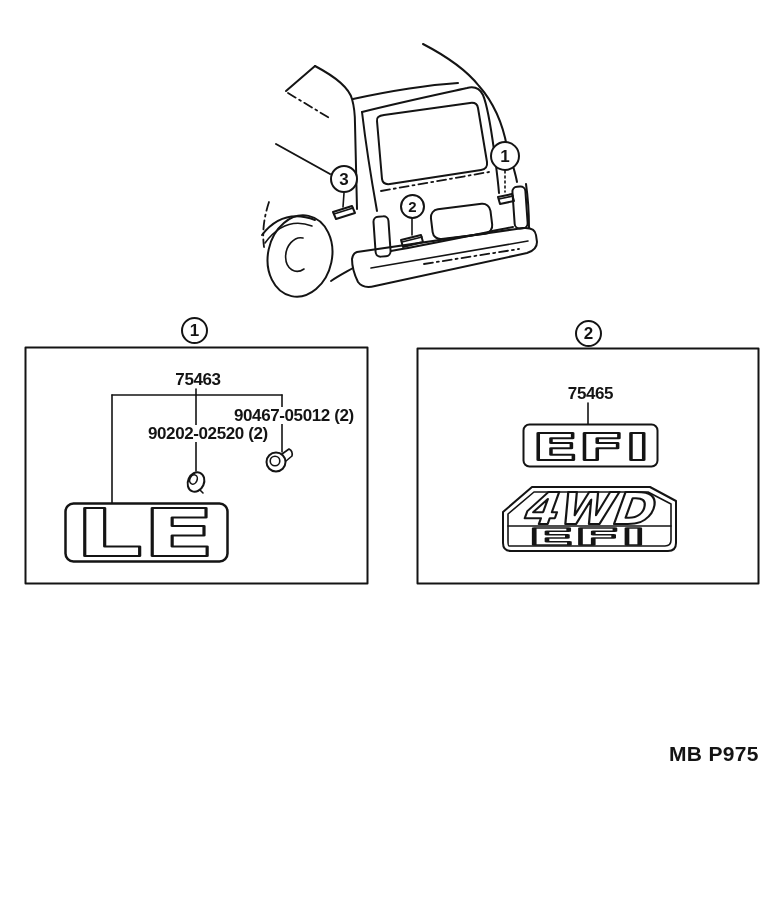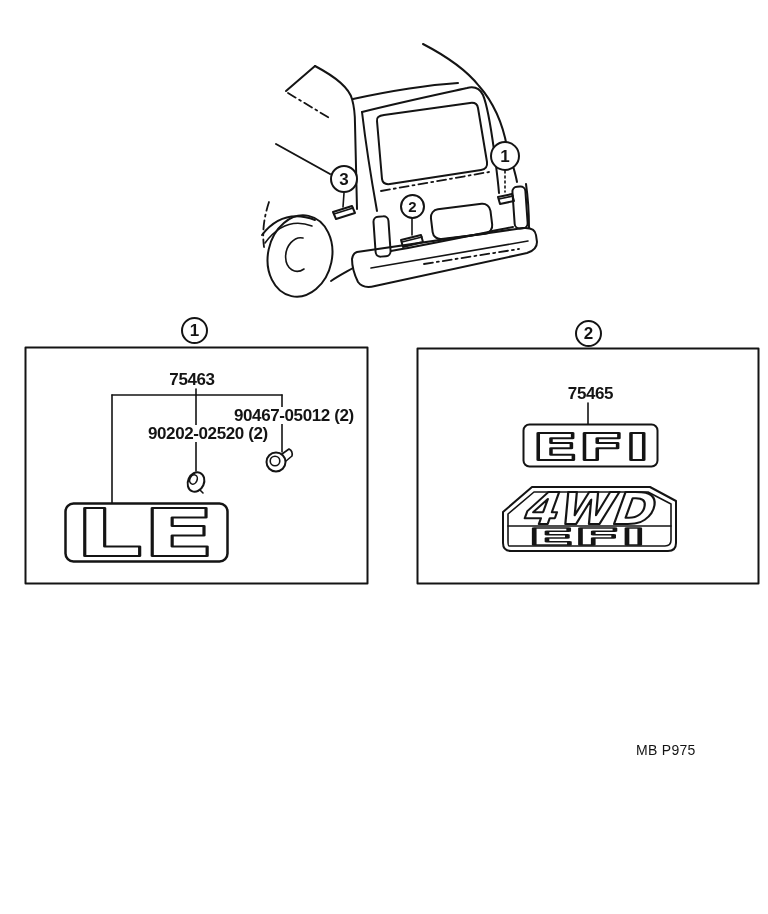--- a/index.html
+++ b/index.html
@@ -23,21 +23,21 @@
     position:absolute;border:2.5px solid #141414;border-radius:50%;background:#fff;
     display:flex;align-items:center;justify-content:center;
     font-weight:700;font-size:17px;line-height:1;box-sizing:border-box;
   }
   .part-label{
     position:absolute;font-weight:700;font-size:17px;line-height:1;
     letter-spacing:-0.4px;background:#fff;padding:0 2px;white-space:pre;
   }
   .center{text-align:center;}
   .footer-code{
-    position:absolute;left:636px;top:742px;font-weight:400;font-size:14px;
+    position:absolute;left:669px;top:742px;font-weight:700;font-size:21px;
     letter-spacing:0.3px;white-space:pre;
   }
 </style>
 </head>
 <body>
 
 <div class="page">
 
   <svg class="lineart" width="768" height="914" viewBox="0 0 768 914">
 
@@ -157,20 +157,20 @@
   <div class="callout" style="left:330px;top:165px;width:28px;height:28px;">
     <span>3</span>
   </div>
   <div class="callout" style="left:181px;top:317px;width:27px;height:27px;">
     <span>1</span>
   </div>
   <div class="callout" style="left:575px;top:320px;width:27px;height:27px;">
     <span>2</span>
   </div>
 
-  <div class="part-label center" style="left:161px;top:371px;width:58px;">75463</div>
+  <div class="part-label center" style="left:167px;top:371px;width:58px;">75463</div>
   <div class="part-label" style="left:146px;top:425px;">90202-02520 (2)</div>
   <div class="part-label" style="left:232px;top:407px;">90467-05012 (2)</div>
   <div class="part-label center" style="left:560px;top:385px;width:57px;">75465</div>
 
   <div class="footer-code">MB P975</div>
 
 </div>
 
 </body></html>

